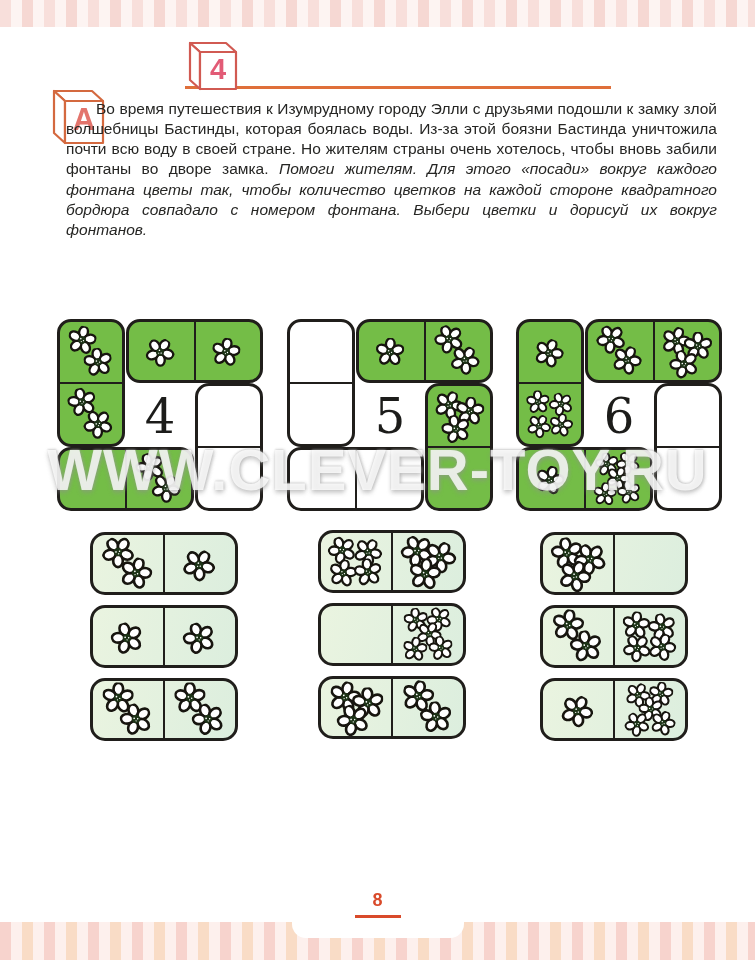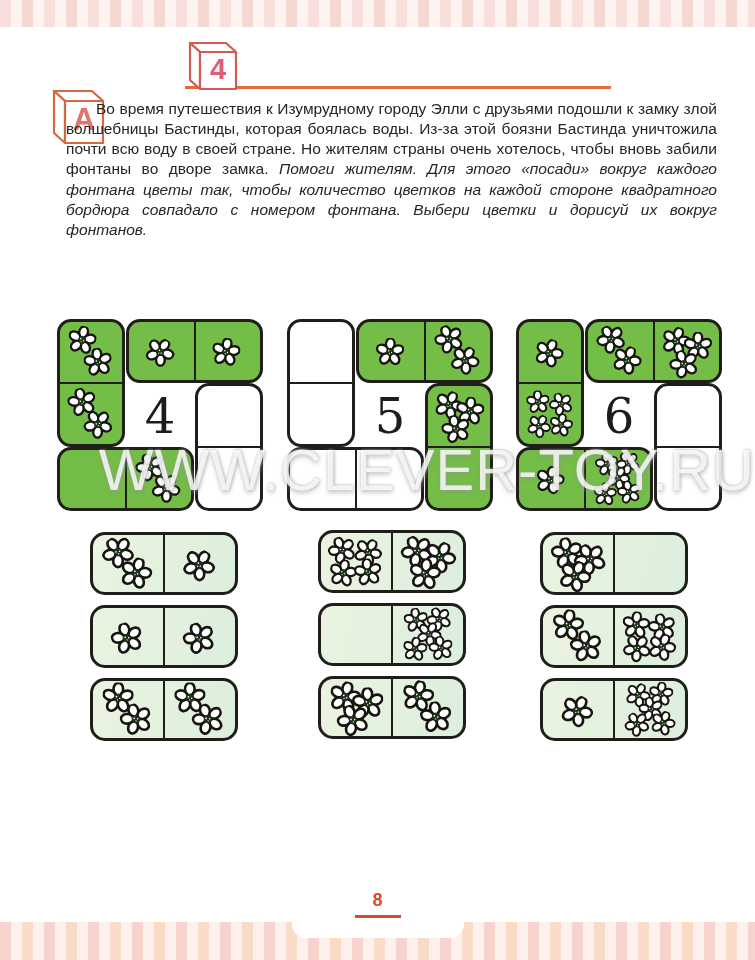--- a/index.html
+++ b/index.html
@@ -73,22 +73,22 @@
   .domino.horz .cell + .cell { border-left:2px solid #201e1b; }
   .fountain-number {
     position:absolute; left:70px; top:62px; width:66px; height:70px;
     display:flex; align-items:center; justify-content:center;
     font-family:"DejaVu Serif", serif; font-size:48px; color:#1c1c1a; z-index:2;
   }
   .flower { position:absolute; pointer-events:none; }
 
   
   .watermark {
-    position:absolute; left:0; top:436px; width:755px; text-align:right;
-    font-size:58px; font-weight:normal; letter-spacing:1px;
+    position:absolute; left:0; top:436px; width:755px; text-align:center;
+    font-size:58px; font-weight:bold; letter-spacing:1px;
     color:rgba(255,255,255,0.80); z-index:6; pointer-events:none;
     text-shadow:0 3px 4px rgba(145,145,145,0.45), 0 -1px 2px rgba(170,170,170,0.40),
                 2px 0 3px rgba(160,160,160,0.30);
   }
 
   
   .answer-domino {
     position:absolute; width:148px; height:63px;
     border:3.5px solid #201e1b; border-radius:15px;
     display:flex; overflow:hidden;

